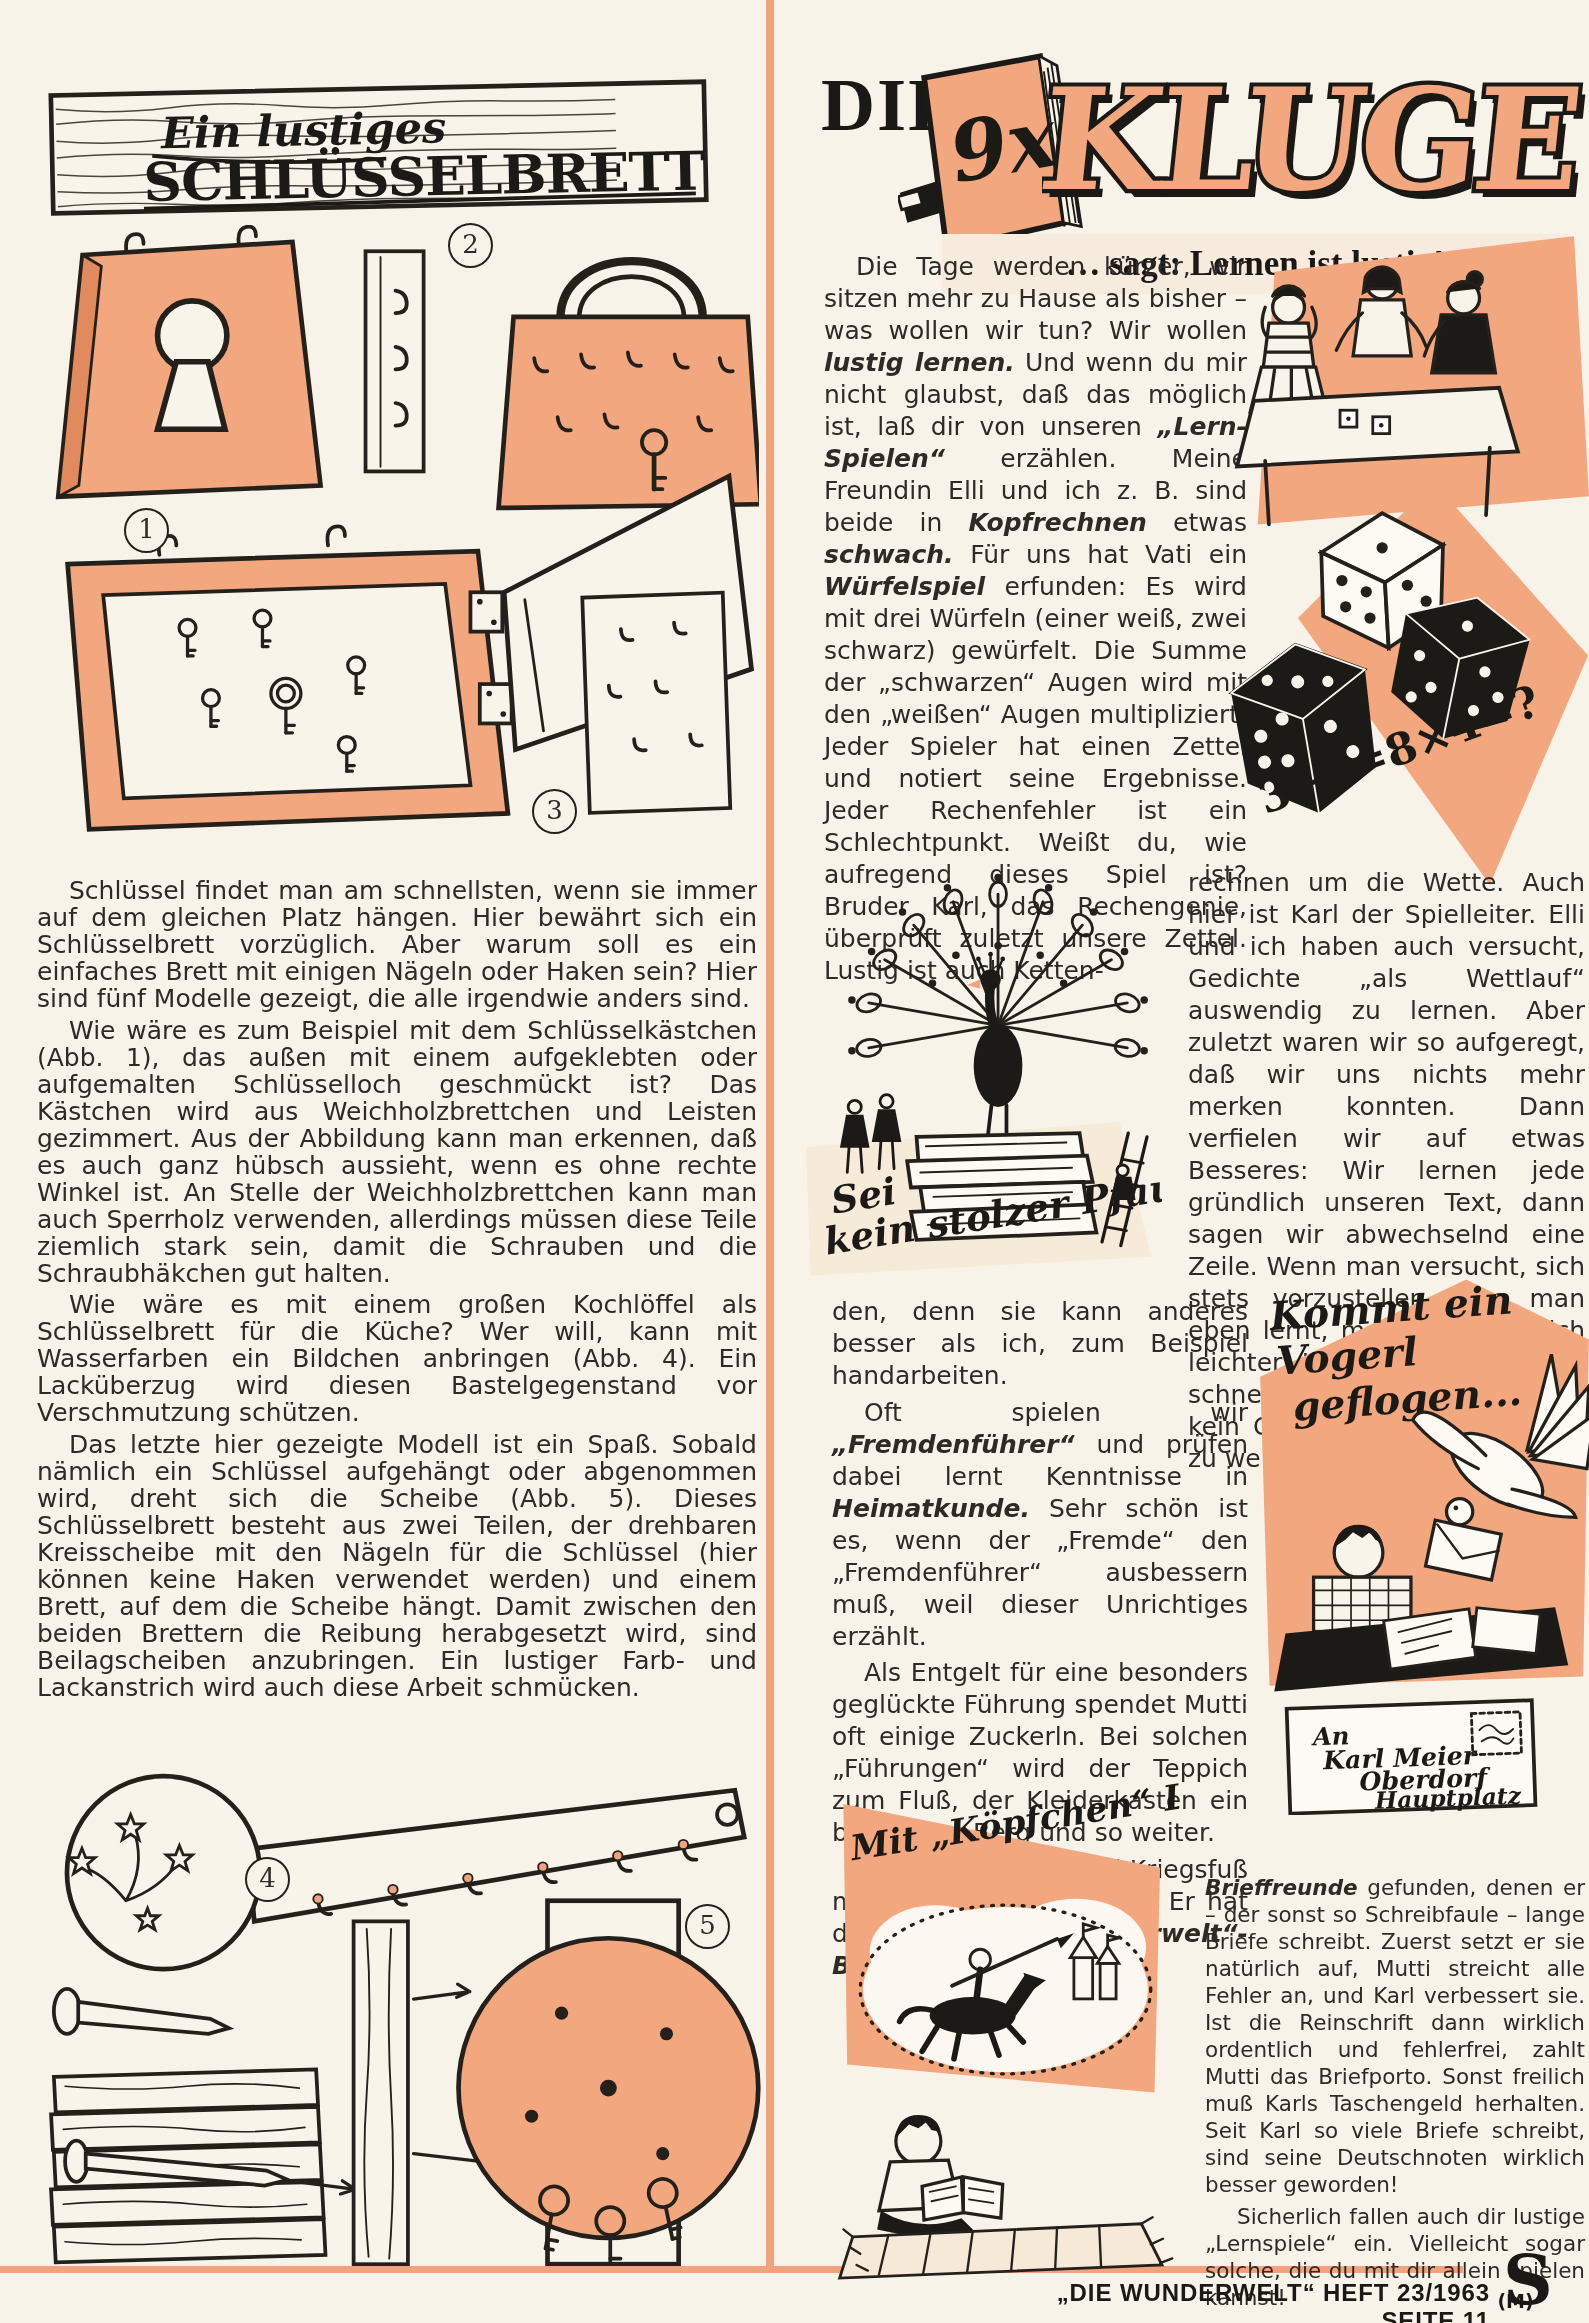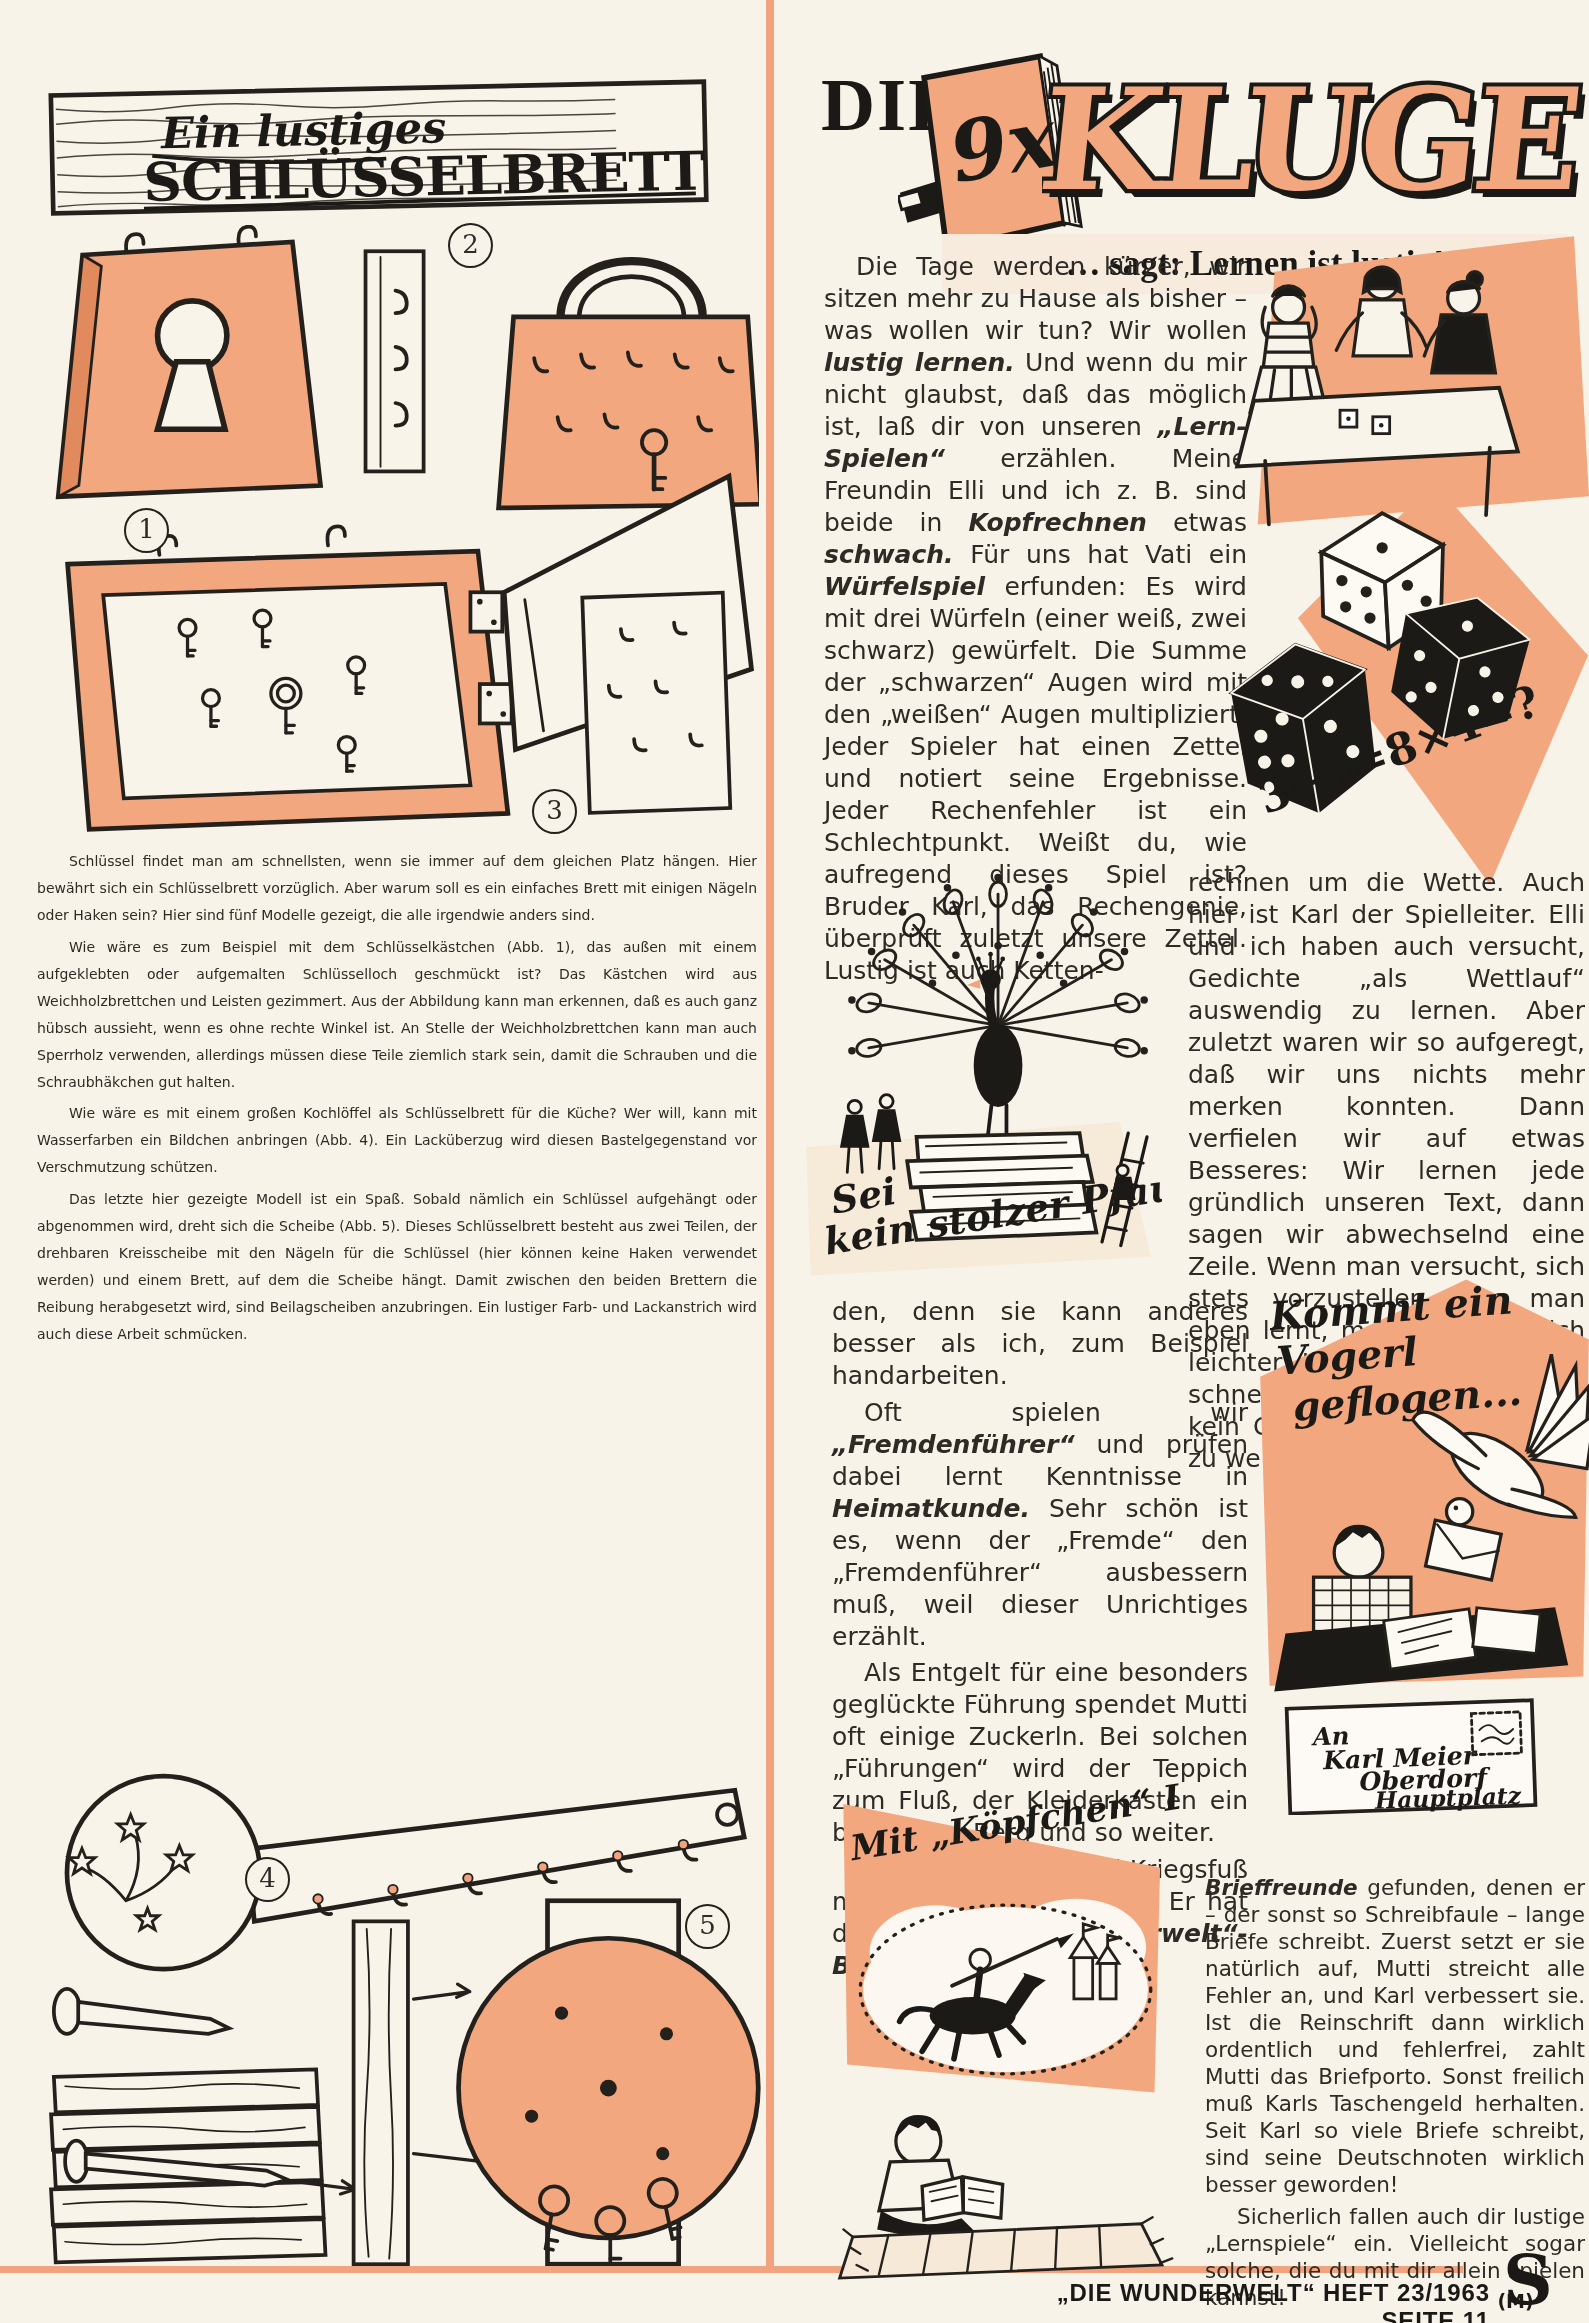--- a/index.html
+++ b/index.html
@@ -3,21 +3,21 @@
 <meta charset="utf-8">
 <style>
   html,body{margin:0;padding:0;background:#d8d2c4;}
   .page{position:relative;width:1589px;height:2324px;background:#f8f3e9;overflow:hidden;
         font-family:"DejaVu Sans",sans-serif;color:#2e2b26;}
   .abs{position:absolute;}
   
   .textcol{position:absolute;text-align:justify;}
   .textcol p{margin:0 0 4.7px 0;text-indent:32px;}
   .textcol p.noindent{text-indent:0;}
-  .body-md{font-size:14px;line-height:27px;}
+  .body-md{font-size:25px;line-height:27px;margin-top:29px;}
   .body-lg{font-size:25px;line-height:32px;}
   .body-sm{font-size:21.5px;line-height:27px;margin-top:40px;}
   b{font-weight:700;font-style:italic;}
   
   .divider-v{position:absolute;left:766px;top:0;width:8.4px;height:2269px;background:#f0a37c;}
   .rule-h{position:absolute;left:0;top:2266px;width:1463px;height:6.6px;background:#f0a37c;}
   
   .fig-label{position:absolute;width:41px;height:41px;border:2.8px solid #24211d;border-radius:50%;
              text-align:center;line-height:39px;font-size:26px;font-family:"DejaVu Serif",serif;
              background:#f8f3e9;}

